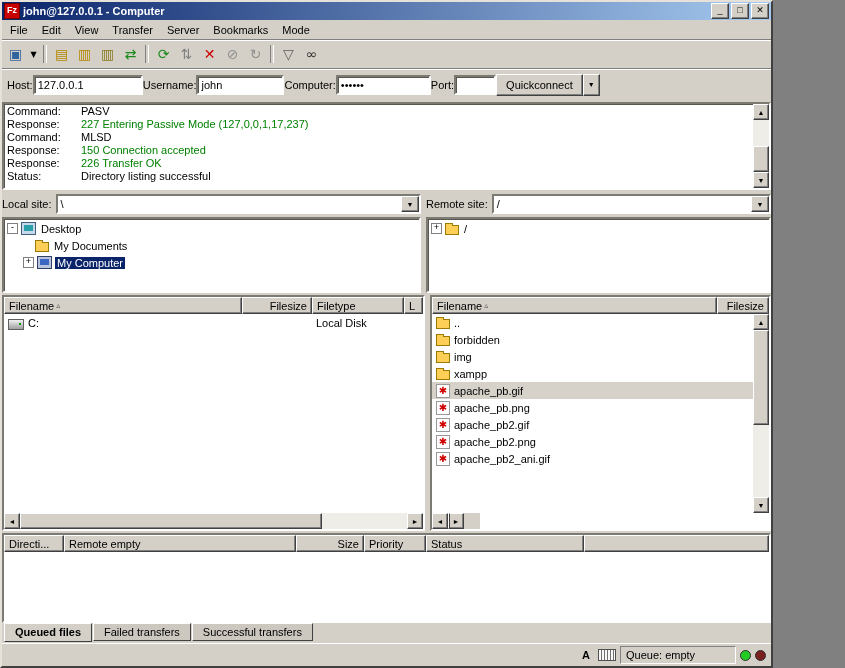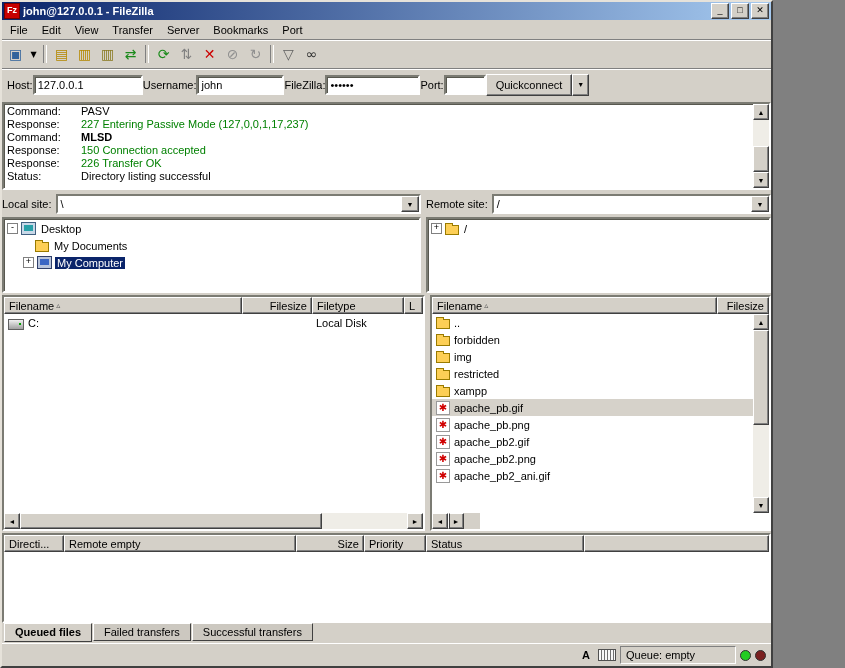--- a/index.html
+++ b/index.html
@@ -95,36 +95,36 @@
   .led.green{background:#22cc22;}
   .led.red{background:#7a2020;}
 </style>
 </head>
 <body>
 
 <div class="window">
 
   <div class="titlebar">
     <span class="title-icon">Fz</span>
-    <span class="title-text">john@127.0.0.1 - FileZilla</span>
+    <span class="title-text">john@127.0.0.1 - Computer</span>
     <span class="winbtns">
       <span class="wbtn">_</span>
       <span class="wbtn">□</span>
       <span class="wbtn">✕</span>
     </span>
   </div>
 
   <div class="menubar">
       <span class="menu-item">File</span>
       <span class="menu-item">Edit</span>
       <span class="menu-item">View</span>
       <span class="menu-item">Transfer</span>
       <span class="menu-item">Server</span>
       <span class="menu-item">Bookmarks</span>
-      <span class="menu-item">Port</span>
+      <span class="menu-item">Mode</span>
     </div>
 
   <div class="toolbar">
       <span class="tb-btn" style="color: rgb(49, 99, 156);">▣</span>
       <span class="tb-btn narrow" style="color: rgb(0, 0, 0);">▼</span>
       <span class="tb-sep"></span>
       <span class="tb-btn" style="color: rgb(181, 137, 0);">▤</span>
       <span class="tb-btn" style="color: rgb(181, 137, 0);">▥</span>
       <span class="tb-btn" style="color: rgb(138, 122, 32);">▥</span>
       <span class="tb-btn" style="color: rgb(26, 138, 26);">⇄</span>
@@ -137,33 +137,33 @@
       <span class="tb-sep"></span>
       <span class="tb-btn" style="color: rgb(96, 96, 96);">▽</span>
       <span class="tb-btn" style="color: rgb(48, 48, 48);">∞</span>
     </div>
 
   <div class="quickbar">
     <label>Host:</label>
     <input class="sunken qc" style="width: 110px;" value="127.0.0.1">
     <label>Username:</label>
     <input class="sunken qc" style="width: 88px;" value="john">
-    <label>FileZilla:</label>
+    <label>Computer:</label>
     <input class="sunken qc" style="width: 95px;" value="••••••">
     <label>Port:</label>
     <input class="sunken qc" style="width: 42px;" value="">
     <span class="btn">Quickconnect</span>
     <span class="btn drop">▼</span>
   </div>
 
   <div class="log sunken">
     <div class="log-content">
         <div class="log-line"><span class="log-label">Command:</span><span class="log-text" style="color: rgb(0, 0, 0);">PASV</span></div>
         <div class="log-line"><span class="log-label">Response:</span><span class="log-text" style="color: rgb(0, 128, 0);">227 Entering Passive Mode (127,0,0,1,17,237)</span></div>
-        <div class="log-line"><span class="log-label">Command:</span><span class="log-text" style="color: rgb(0, 0, 0); font-weight: bold;">MLSD</span></div>
+        <div class="log-line"><span class="log-label">Command:</span><span class="log-text" style="color: rgb(0, 0, 0);">MLSD</span></div>
         <div class="log-line"><span class="log-label">Response:</span><span class="log-text" style="color: rgb(0, 128, 0);">150 Connection accepted</span></div>
         <div class="log-line"><span class="log-label">Response:</span><span class="log-text" style="color: rgb(0, 128, 0);">226 Transfer OK</span></div>
         <div class="log-line"><span class="log-label">Status:</span><span class="log-text" style="color: rgb(0, 0, 0);">Directory listing successful</span></div>
       </div>
     <div class="vscroll">
       <span class="sbtn">▲</span>
       <div class="strack">
         <div class="sthumb v" style="bottom:0;height:26px"></div>
       </div>
       <span class="sbtn">▼</span>
@@ -281,27 +281,20 @@
             <div class="file-row">
               <div class="cell" style="width: 285px;">
                 <span class="icon icon-folder"></span>
                 <span>img</span>
               </div>
               <div class="cell right" style="width: 100px;"></div>
             </div>
             <div class="file-row">
               <div class="cell" style="width: 285px;">
                 <span class="icon icon-folder"></span>
-                <span>restricted</span>
-              </div>
-              <div class="cell right" style="width: 100px;"></div>
-            </div>
-            <div class="file-row">
-              <div class="cell" style="width: 285px;">
-                <span class="icon icon-folder"></span>
                 <span>xampp</span>
               </div>
               <div class="cell right" style="width: 100px;"></div>
             </div>
             <div class="file-row selected">
               <div class="cell" style="width: 285px;">
                 <span class="icon icon-image"></span>
                 <span>apache_pb.gif</span>
               </div>
               <div class="cell right" style="width: 100px;">2,326</div>

